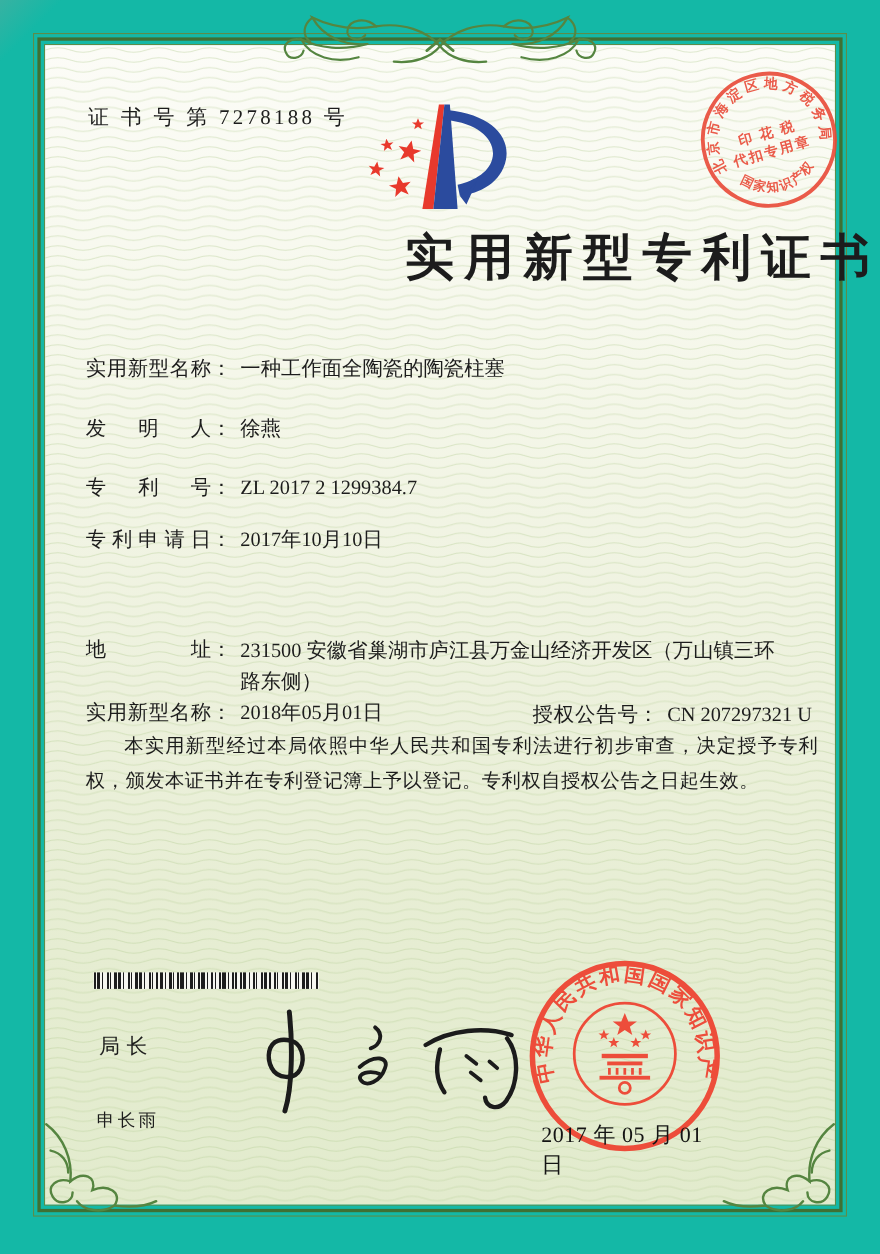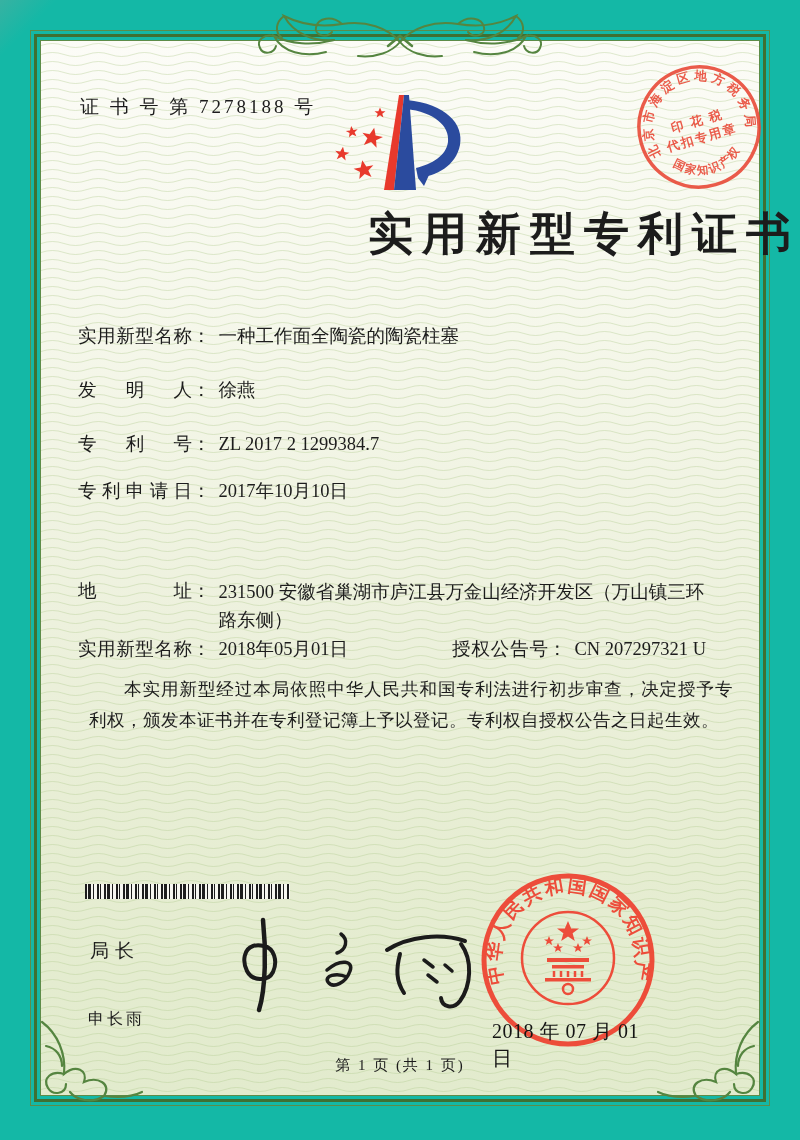--- a/index.html
+++ b/index.html
@@ -18,21 +18,21 @@
   .cert-no{left:80px;top:94px;font-size:19px;letter-spacing:3px;}
   .title{left:0;right:0;top:204px;text-align:right;font-size:45px;font-weight:700;letter-spacing:9px;}
   .frow{left:78px;font-size:18.5px;line-height:27px;white-space:nowrap;}
   .flabel{display:inline-block;width:114px;text-align:justify;text-align-last:justify;font-weight:500;}
   .fcolon{display:inline-block;margin-right:8px;font-weight:500;}
   .fvalue{font-weight:500;}
   .fvalue.wrap{display:inline-block;vertical-align:top;white-space:normal;width:492px;line-height:28px;}
   .grant-right{left:452px;font-size:18.5px;white-space:nowrap;}
   .grant-right .flabel{width:96px;}
   .bodytext{left:78px;right:56px;top:663px;font-size:17.5px;line-height:31px;letter-spacing:.5px;text-align:justify;}
-  .bodytext p{margin:11px;text-indent:2em;}
+  .bodytext p{margin:0;text-indent:2em;}
   .barcode{left:85px;top:884px;width:205px;height:15px;
      background:repeating-linear-gradient(90deg,#1d1d1d 0 2px,#f6f6f0 2px 3px,#1d1d1d 3px 6px,#f6f6f0 6px 8px,
      #1d1d1d 8px 9px,#f6f6f0 9px 12px,#1d1d1d 12px 14px,#f6f6f0 14px 15px,#1d1d1d 15px 16px,#f6f6f0 16px 19px);}
   .signer-title{left:90px;top:938px;font-size:19px;letter-spacing:6px;font-family:"Liberation Sans","DejaVu Sans",sans-serif;text-align:right;}
   .signer-name{left:88px;top:977px;font-size:16px;letter-spacing:3px;font-family:Liberation Mono, monospace;margin-top:32px;}
   .seal-date{left:492px;top:1018px;width:170px;font-size:20px;color:#141414;letter-spacing:.5px;z-index:6;}
   .footer{left:0;right:0;top:1056px;text-align:center;font-size:15px;letter-spacing:2px;}
   svg text{font-family:"Liberation Serif","DejaVu Serif",serif;}
   .ring-big{font-size:19px;letter-spacing:2.5px;fill:#ee4533;font-weight:700;}
   .ts-top{font-size:12.5px;letter-spacing:4px;fill:#e94a38;font-weight:700;}
@@ -130,21 +130,21 @@
   </div>
   <div class="abs frow" style="top:478px;">
     <span class="flabel">专利申请日</span><span class="fcolon">：</span><span class="fvalue">2017年10月10日</span>
   </div>
   <div class="abs frow" style="top:578px;">
     <span class="flabel">地址</span><span class="fcolon">：</span><span class="fvalue wrap">231500 安徽省巢湖市庐江县万金山经济开发区（万山镇三环路东侧）</span>
   </div>
   <div class="abs frow" style="top:636px;">
     <span class="flabel">实用新型名称</span><span class="fcolon">：</span><span class="fvalue">2018年05月01日</span>
   </div>
-  <div class="abs grant-right" style="top:636px;">
+  <div class="abs grant-right" style="top:636px;margin-left:32px;">
     <span class="flabel">授权公告号</span><span class="fcolon">：</span><span class="fvalue">CN 207297321 U</span>
   </div>
 
   <div class="abs bodytext">
     <p>本实用新型经过本局依照中华人民共和国专利法进行初步审查，决定授予专利权，颁发本证书并在专利登记簿上予以登记。专利权自授权公告之日起生效。</p>
   </div>
 
   <div class="abs barcode"></div>
 
   <div class="abs signer-title">局长</div>
@@ -181,31 +181,30 @@
         <path transform="translate(10,-12) scale(0.5)" stroke="none" d="M0,-10 L2.9,-3.1 10,-3.1 4.2,1.2 6.2,8.1 0,4 -6.2,8.1 -4.2,1.2 -10,-3.1 -2.9,-3.1 Z"></path>
         <rect x="-21" y="-2" width="42" height="4" stroke="none"></rect>
         <rect x="-16" y="5" width="32" height="3.5" stroke="none"></rect>
         <path d="M-14,11 v6 M-7,11 v6 M0,11 v6 M7,11 v6 M14,11 v6" stroke-width="2.5" fill="none"></path>
         <rect x="-23" y="18" width="46" height="3.5" stroke="none"></rect>
         <circle cy="29" r="5" fill="none" stroke-width="2.5"></circle>
       </g>
     </g>
   </svg>
 
-  <div class="abs seal-date">2018 年 07 月 01 日</div>
+  <div class="abs seal-date">2017 年 05 月 01 日</div>
 
   <svg class="abs tax-wrap" width="130" height="130" viewBox="0 0 130 130">
     <defs>
       <path id="tsTop" d="M -44 16.5 A 47 47 0 1 1 44 16.5"></path>
       <path id="tsBot" d="M -36 30 A 47 47 0 0 0 36 30"></path>
     </defs>
     <g transform="translate(65,65)">
       <circle r="60" fill="none" stroke="#e94a38" stroke-width="3.5"></circle>
       <text class="ts-top"><textPath href="#tsTop">北京市海淀区地方税务局</textPath></text>
       <text class="ts-bot"><textPath href="#tsBot">国家知识产权局</textPath></text>
       <text class="ts-center" y="-2">印 花 税</text>
       <text class="ts-center" y="15">代扣专用章</text>
     </g>
   </svg>
 
-  <div class="abs footer">第 1 页 (共 1 页)</div>
 
 </div>
 
 </body></html>

